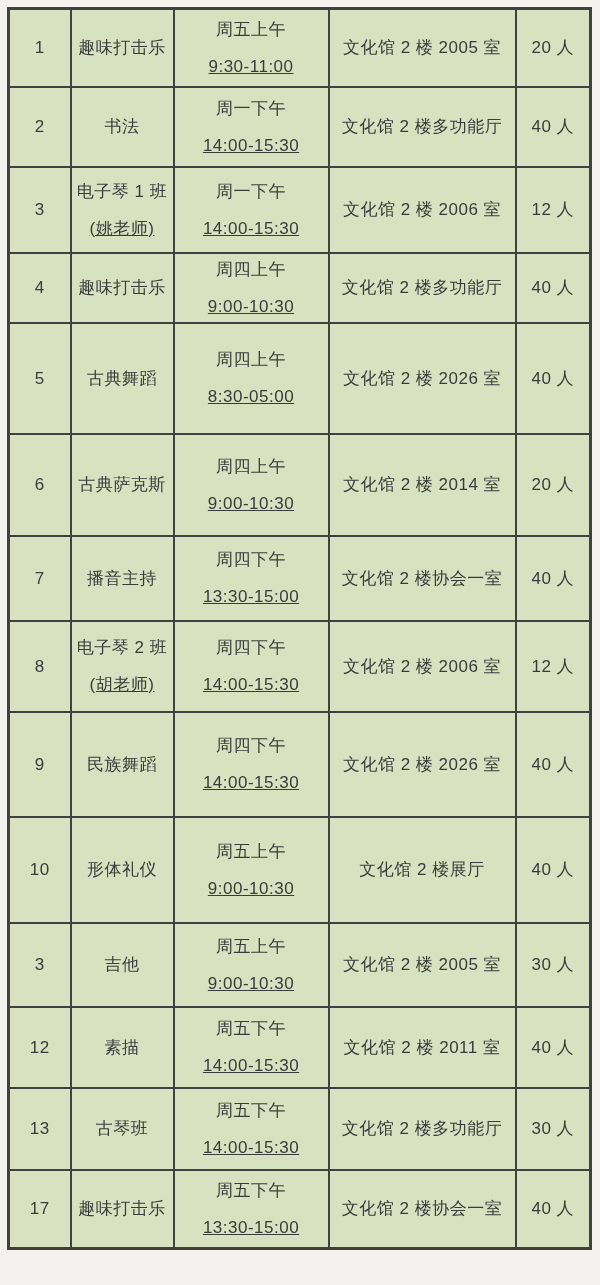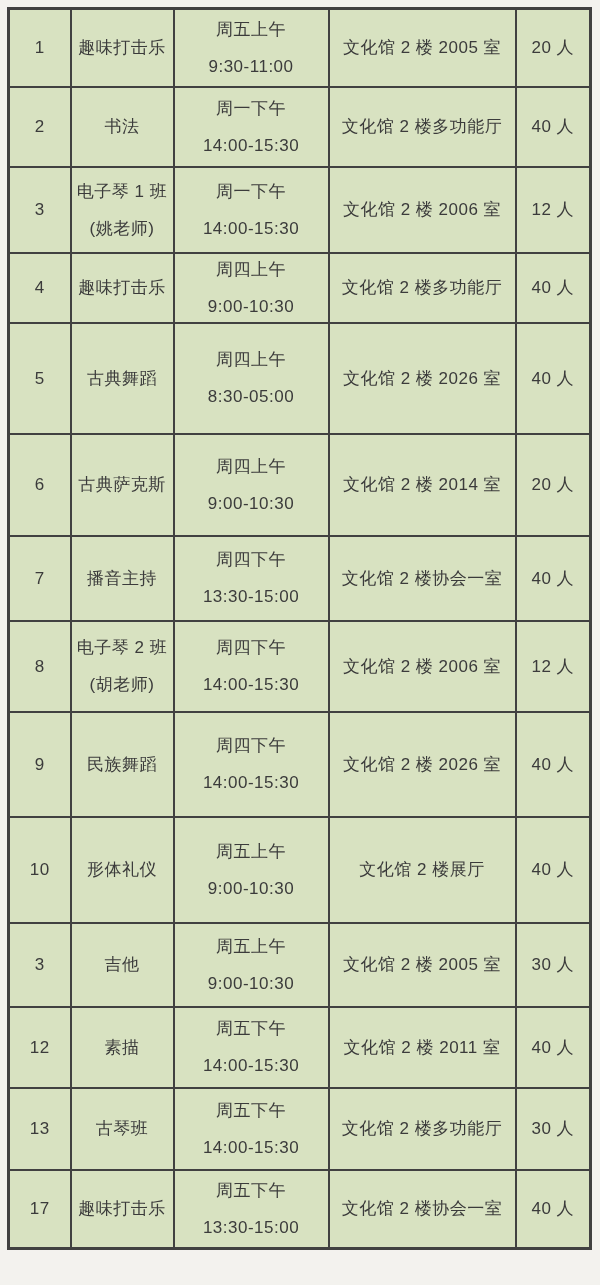--- a/index.html
+++ b/index.html
@@ -32,20 +32,21 @@
     font-weight: 400;
     letter-spacing: 0.5px;
     line-height: 21px;
     overflow: hidden;
   }
   table.schedule th {
     height: 30px;
   }
   .line2 {
     margin-top: 16px;
+    text-decoration: underline;
   }
   .line2:empty {
     display: none;
   }
 </style>
 </head>
 <body>
 
 <div class="table-wrap">
   <table class="schedule">

